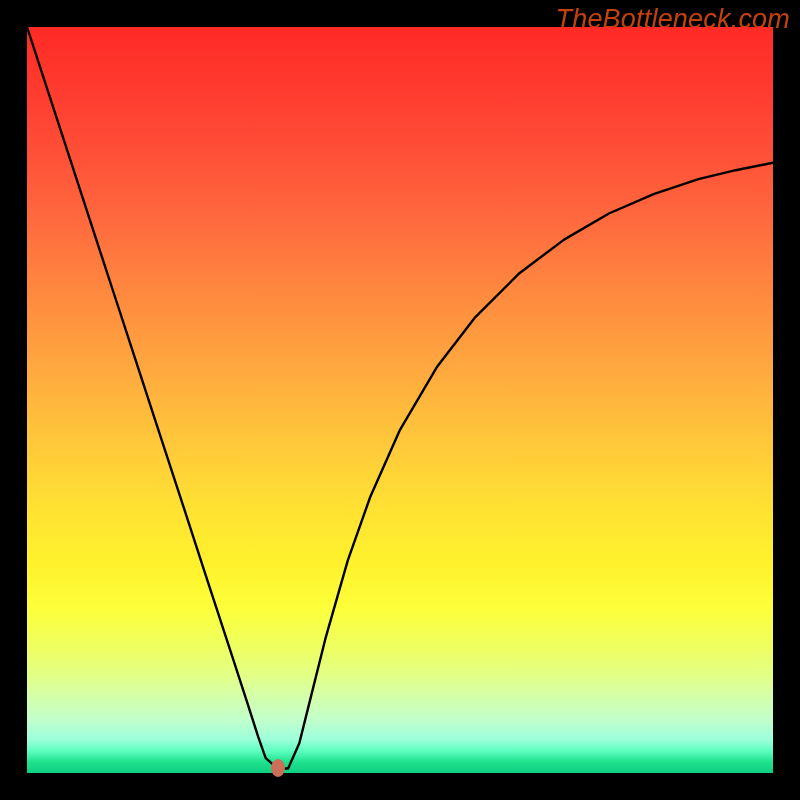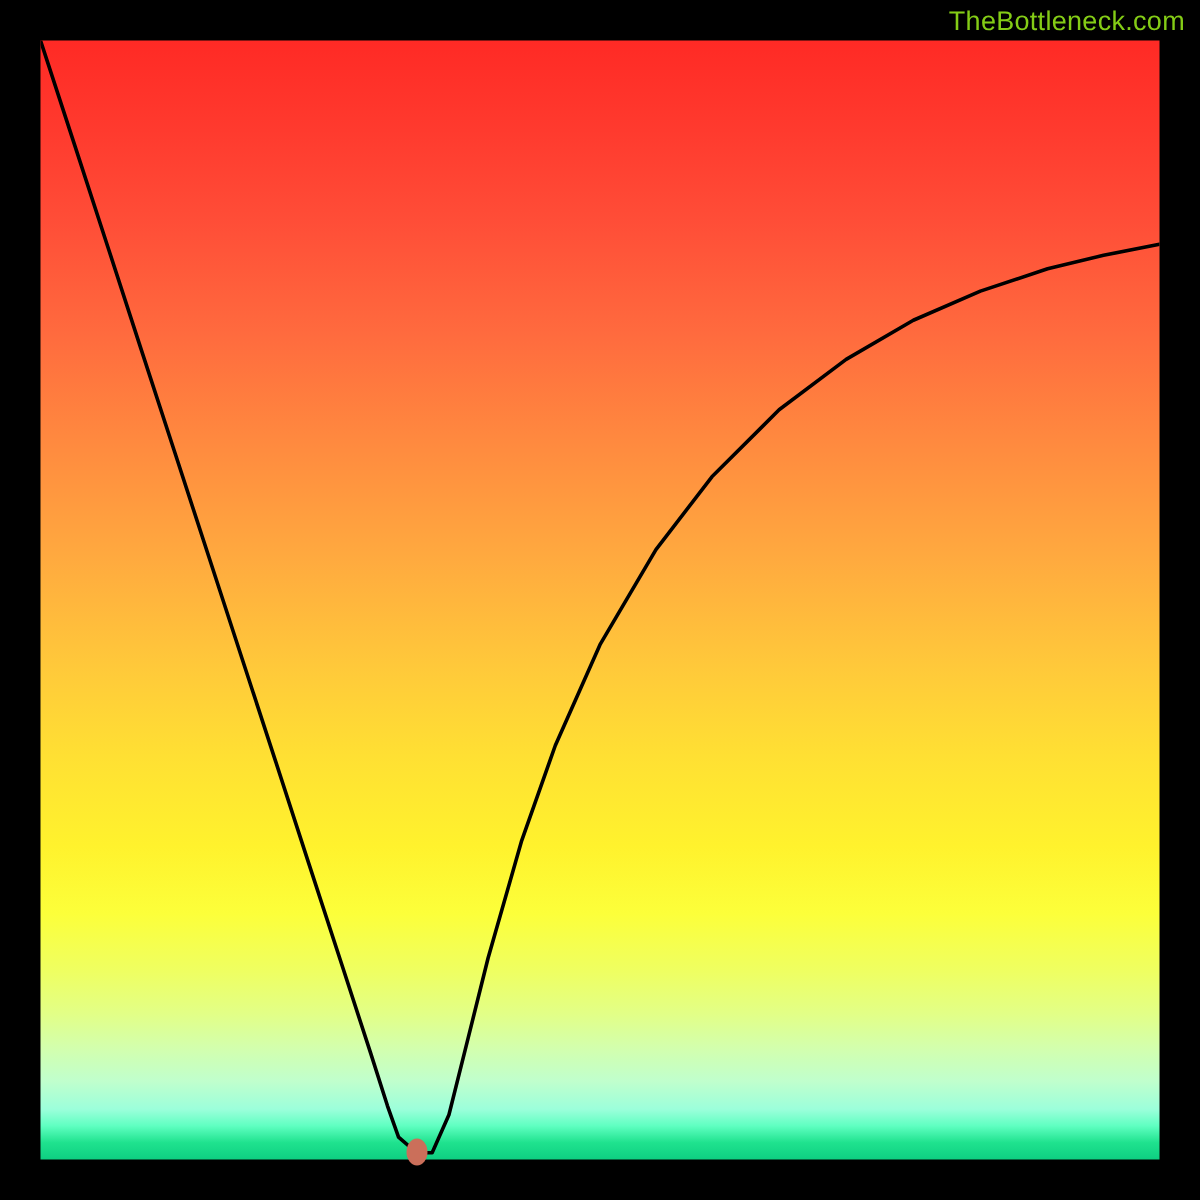--- a/index.html
+++ b/index.html
@@ -58,25 +58,26 @@
     width: 14px;
     height: 18px;
     border-radius: 50%;
     background: #cb6f5a;
     transform: translate(-50%, -50%);
   }
   .watermark {
     position: absolute;
     top: 4px;
     right: 10px;
-    color: #84cc16;
-    font-size: 18px;
+    color: #c2410c;
+    font-size: 27px;
     font-weight: 500;
     letter-spacing: 0.2px;
     user-select: none;
+    font-style: italic;
   }
 </style>
 </head>
 <body>
 
 <div class="frame">
   <div class="watermark">TheBottleneck.com</div>
 
   <div class="plot">
     <svg class="curve" viewBox="0 0 746 746" preserveAspectRatio="none">

